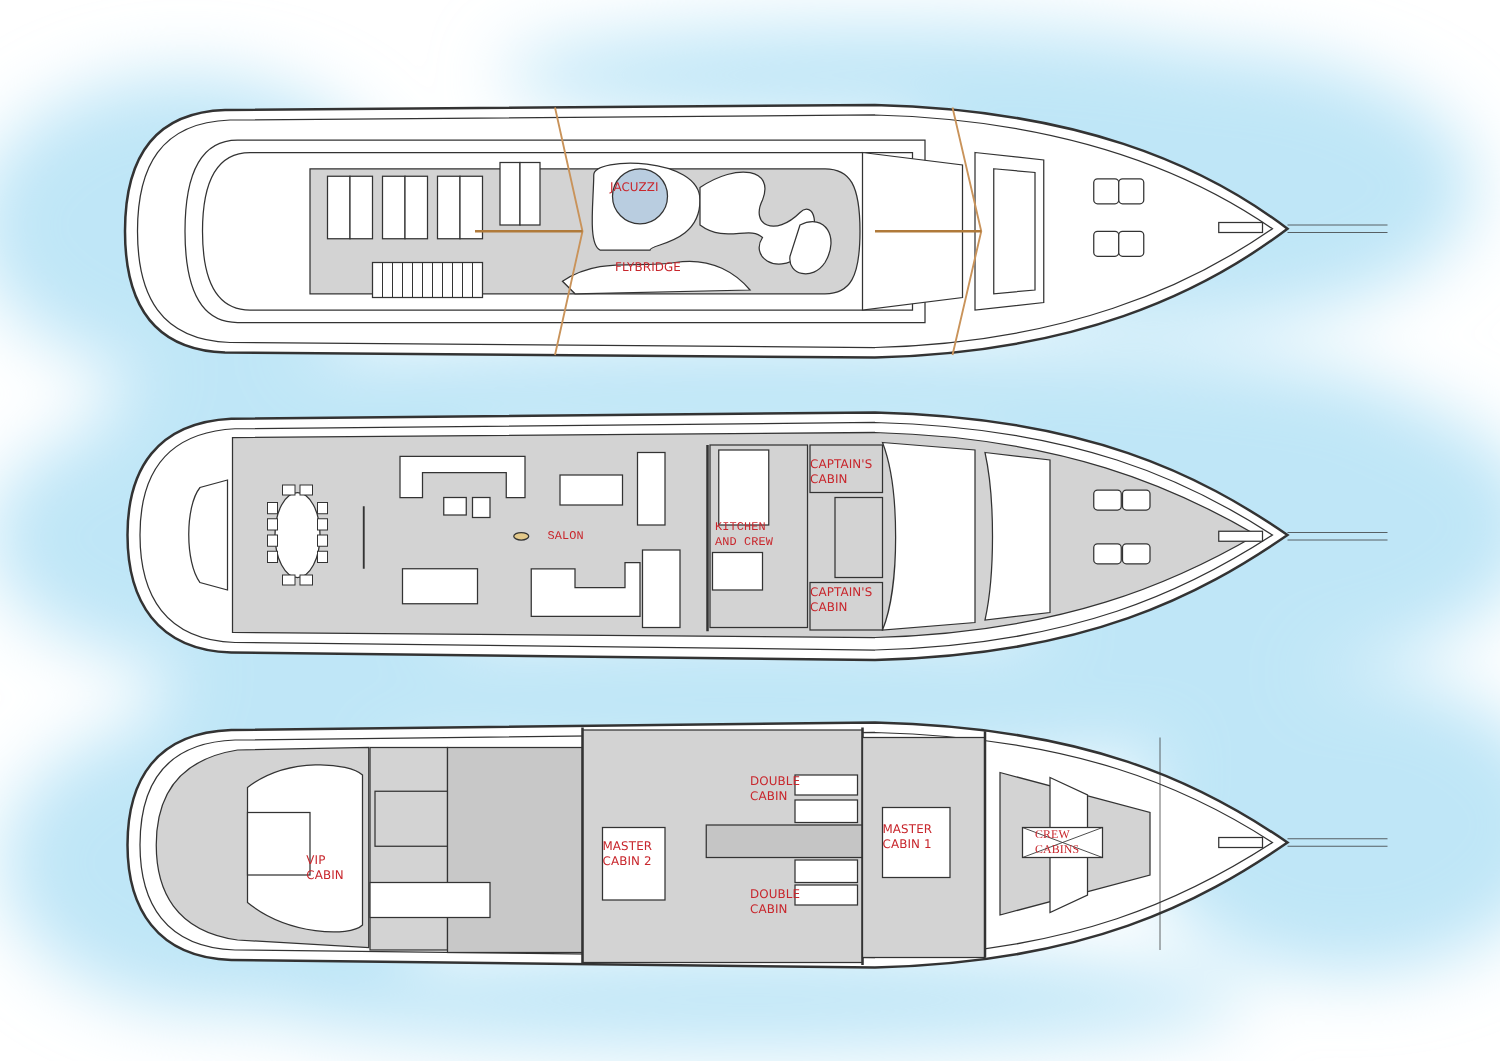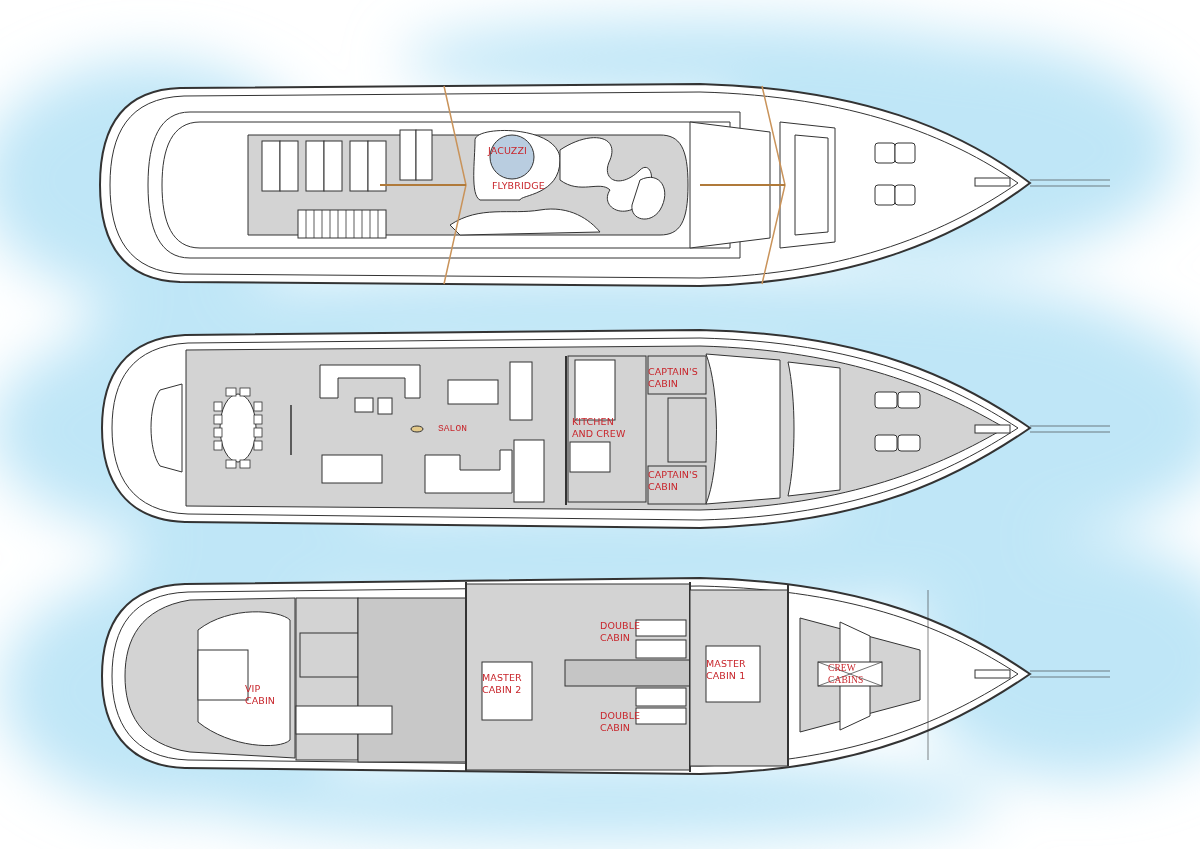--- a/index.html
+++ b/index.html
@@ -87,21 +87,21 @@
   </g>
 
   <g stroke="#c9935a" stroke-width="1.5" fill="none">
     <path d="M444,86 L466,185 L444,284"></path>
     <path d="M762,86 L785,185 L762,284"></path>
     <line x1="380" y1="185" x2="466" y2="185" stroke="#b07a3a" stroke-width="2"></line>
     <line x1="700" y1="185" x2="785" y2="185" stroke="#b07a3a" stroke-width="2"></line>
   </g>
 </svg>
 <div class="lbl" style="left:488px;top:145px;width:50px;">JACUZZI</div>
-<div class="lbl" style="left:492px;top:180px;width:70px;">FLYBRIDGE</div>
+<div class="lbl" style="left:492px;top:209px;width:70px;">FLYBRIDGE</div>
 
 <svg class="deck" style="top:0" viewBox="0 0 1200 849" width="1200" height="849">
   <g stroke="#333" fill="none" stroke-width="1">
     <path d="M185,335 L700,330 C870,334 960,380 1030,428 C960,476 870,524 700,528 L185,522 C125,520 102,480 102,428 C102,376 125,338 185,335 Z" fill="#fff" stroke-width="2"></path>
     <path d="M188,343 L700,338 C860,342 950,384 1018,428 C950,472 860,516 700,520 L188,514 C132,512 112,476 112,428 C112,380 132,346 188,343 Z"></path>
 
     <path d="M186,350 L700,346 C850,350 940,390 1005,428 C940,466 850,506 700,510 L186,506 Z" fill="#d3d3d3"></path>
 
     <path d="M182,384 L160,390 C148,405 148,450 160,466 L182,472 Z" fill="#fff"></path>
 
@@ -151,21 +151,21 @@
       <rect x="898" y="392" width="22" height="16" rx="3" fill="#fff"></rect>
     <rect x="875" y="435" width="22" height="16" rx="3" fill="#fff"></rect>
       <rect x="898" y="435" width="22" height="16" rx="3" fill="#fff"></rect>
     <rect x="975" y="425" width="35" height="8" fill="#fff"></rect>
     <line x1="1030" y1="426" x2="1110" y2="426" stroke-width="0.6"></line>
     <line x1="1030" y1="432" x2="1110" y2="432" stroke-width="0.6"></line>
     <ellipse cx="417" cy="429" rx="6" ry="3" fill="#e3c98a"></ellipse>
   </g>
 </svg>
 <div class="lbl" style="left:438px;top:423px;width:50px;font-family:Liberation Mono, monospace;">SALON</div>
-<div class="lbl" style="left:572px;top:416px;width:66px;">KITCHEN
+<div class="lbl" style="left:572px;top:416px;width:66px;font-family:Liberation Mono, monospace;">KITCHEN
 AND CREW</div>
 <div class="lbl" style="left:648px;top:366px;width:60px;">CAPTAIN'S
 CABIN</div>
 <div class="lbl" style="left:648px;top:469px;width:60px;">CAPTAIN'S
 CABIN</div>
 
 <svg class="deck" style="top:0" viewBox="0 0 1200 849" width="1200" height="849">
   <g stroke="#333" fill="none" stroke-width="1">
     <path d="M185,584 L700,578 C870,582 960,626 1030,674 C960,722 870,770 700,774 L185,768 C125,766 102,726 102,676 C102,624 125,586 185,584 Z" fill="#fff" stroke-width="2"></path>
     <path d="M188,592 L700,586 C860,590 950,630 1018,674 C950,718 860,762 700,766 L188,760 C132,758 112,722 112,676 C112,628 132,594 188,592 Z"></path>

